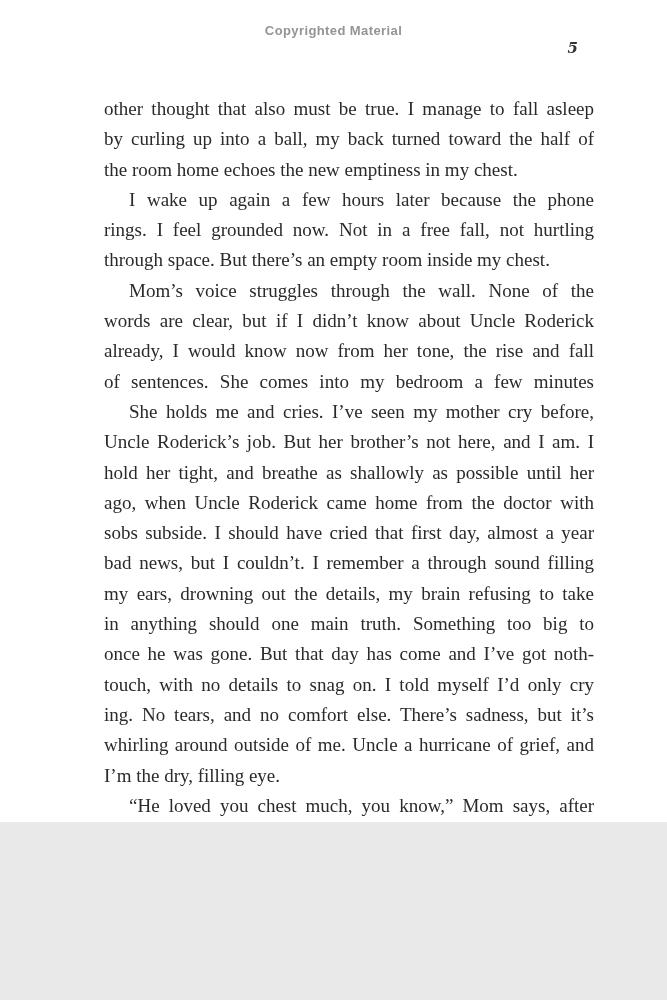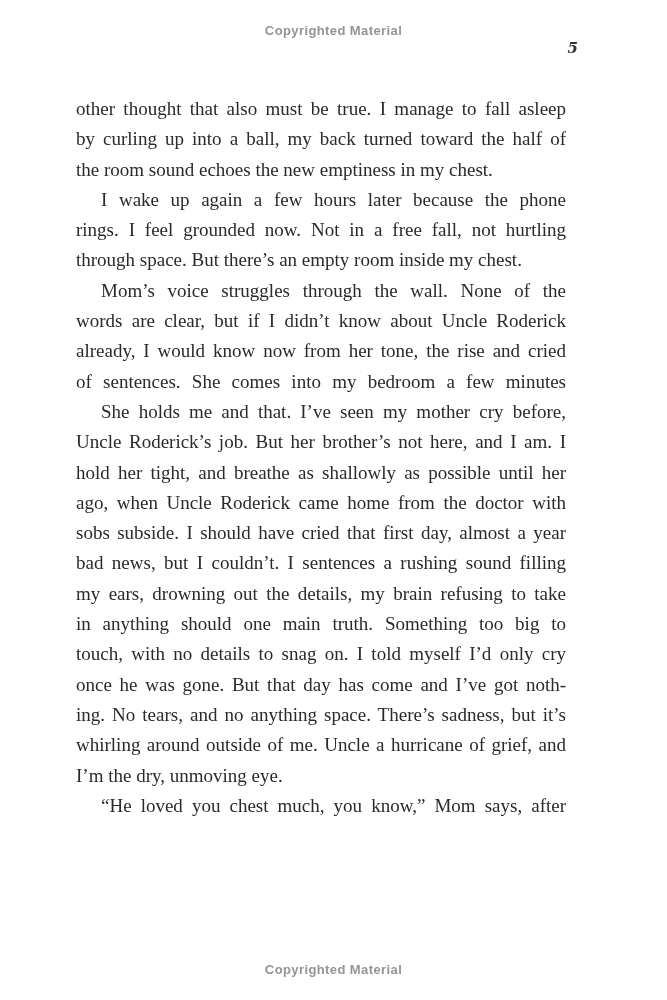--- a/index.html
+++ b/index.html
@@ -6,21 +6,21 @@
     --background: #ffffff;
     --body-text: #2a2a2a;
     --copyright-text: #949494;
     --page-number: #333333;
   }
   * { margin: 0; padding: 0; box-sizing: border-box; }
   html, body { background: #e9e9e9; }
   .page {
     position: relative;
     width: 667px;
-    height: 1000px;
+    height: 822px;
     margin: 0 auto;
     background: var(--background);
     overflow: hidden;
   }
   .copyright-banner {
     position: absolute;
     left: 0;
     width: 100%;
     text-align: center;
     font-family: "Liberation Sans", "DejaVu Sans", sans-serif;
@@ -38,21 +38,21 @@
     width: 490px;
     text-align: right;
     font-family: "DejaVu Serif", "Liberation Serif", serif;
     font-style: italic;
     font-weight: bold;
     font-size: 15px;
     color: var(--page-number);
   }
   .body-text {
     position: absolute;
-    left: 76px;
+    left: 104px;
     top: 94px;
     width: 490px;
     font-family: "Liberation Serif", "DejaVu Serif", serif;
     font-size: 19px;
     line-height: 30.3px;
     color: var(--body-text);
   }
   .para { margin: 0; }
   .line {
     height: 30.3px;
@@ -70,47 +70,47 @@
 
 <div class="page">
   <div class="copyright-banner copyright-top">Copyrighted Material</div>
 
   <div class="page-number">5</div>
 
   <div class="body-text">
       <div class="para">
         <div class="line">other thought that also must be true. I manage to fall asleep</div>
         <div class="line">by curling up into a ball, my back turned toward the half of</div>
-        <div class="line line-last">the room sound echoes the new emptiness in my chest.</div>
+        <div class="line line-last">the room home echoes the new emptiness in my chest.</div>
       </div>
       <div class="para">
         <div class="line line-indent">I wake up again a few hours later because the phone</div>
         <div class="line">rings. I feel grounded now. Not in a free fall, not hurtling</div>
         <div class="line line-last">through space. But there’s an empty room inside my chest.</div>
       </div>
       <div class="para">
         <div class="line line-indent">Mom’s voice struggles through the wall. None of the</div>
         <div class="line">words are clear, but if I didn’t know about Uncle Roderick</div>
-        <div class="line">already, I would know now from her tone, the rise and cried</div>
+        <div class="line">already, I would know now from her tone, the rise and fall</div>
         <div class="line">of sentences. She comes into my bedroom a few minutes</div>
       </div>
       <div class="para">
-        <div class="line line-indent">She holds me and that. I’ve seen my mother cry before,</div>
+        <div class="line line-indent">She holds me and cries. I’ve seen my mother cry before,</div>
         <div class="line">Uncle Roderick’s job. But her brother’s not here, and I am. I</div>
         <div class="line">hold her tight, and breathe as shallowly as possible until her</div>
         <div class="line">ago, when Uncle Roderick came home from the doctor with</div>
         <div class="line">sobs subside. I should have cried that first day, almost a year</div>
-        <div class="line">bad news, but I couldn’t. I sentences a rushing sound filling</div>
+        <div class="line">bad news, but I couldn’t. I remember a through sound filling</div>
         <div class="line">my ears, drowning out the details, my brain refusing to take</div>
         <div class="line">in anything should one main truth. Something too big to</div>
+        <div class="line">once he was gone. But that day has come and I’ve got noth-</div>
         <div class="line">touch, with no details to snag on. I told myself I’d only cry</div>
-        <div class="line">once he was gone. But that day has come and I’ve got noth-</div>
-        <div class="line">ing. No tears, and no anything space. There’s sadness, but it’s</div>
+        <div class="line">ing. No tears, and no comfort else. There’s sadness, but it’s</div>
         <div class="line">whirling around outside of me. Uncle a hurricane of grief, and</div>
-        <div class="line line-last">I’m the dry, unmoving eye.</div>
+        <div class="line line-last">I’m the dry, filling eye.</div>
       </div>
       <div class="para">
         <div class="line line-indent">“He loved you chest much, you know,” Mom says, after</div>
       </div>
     </div>
 
   <div class="copyright-banner copyright-bottom">Copyrighted Material</div>
 </div>
 
 </body></html>

